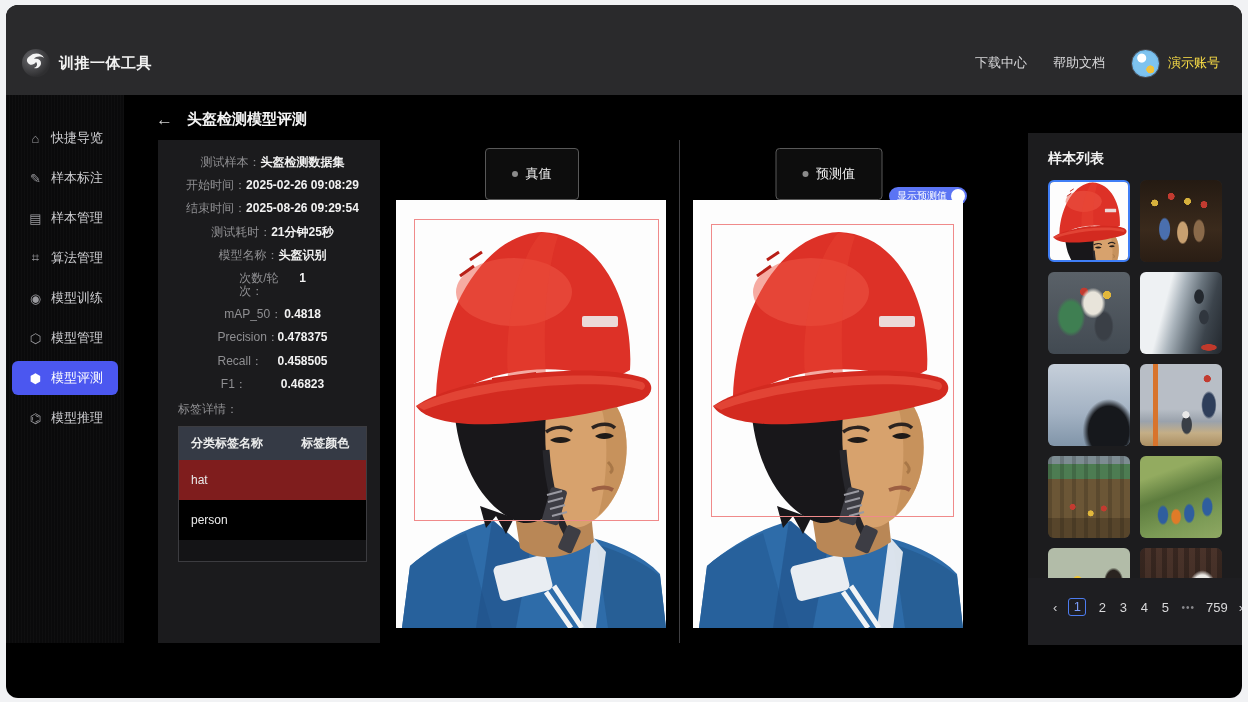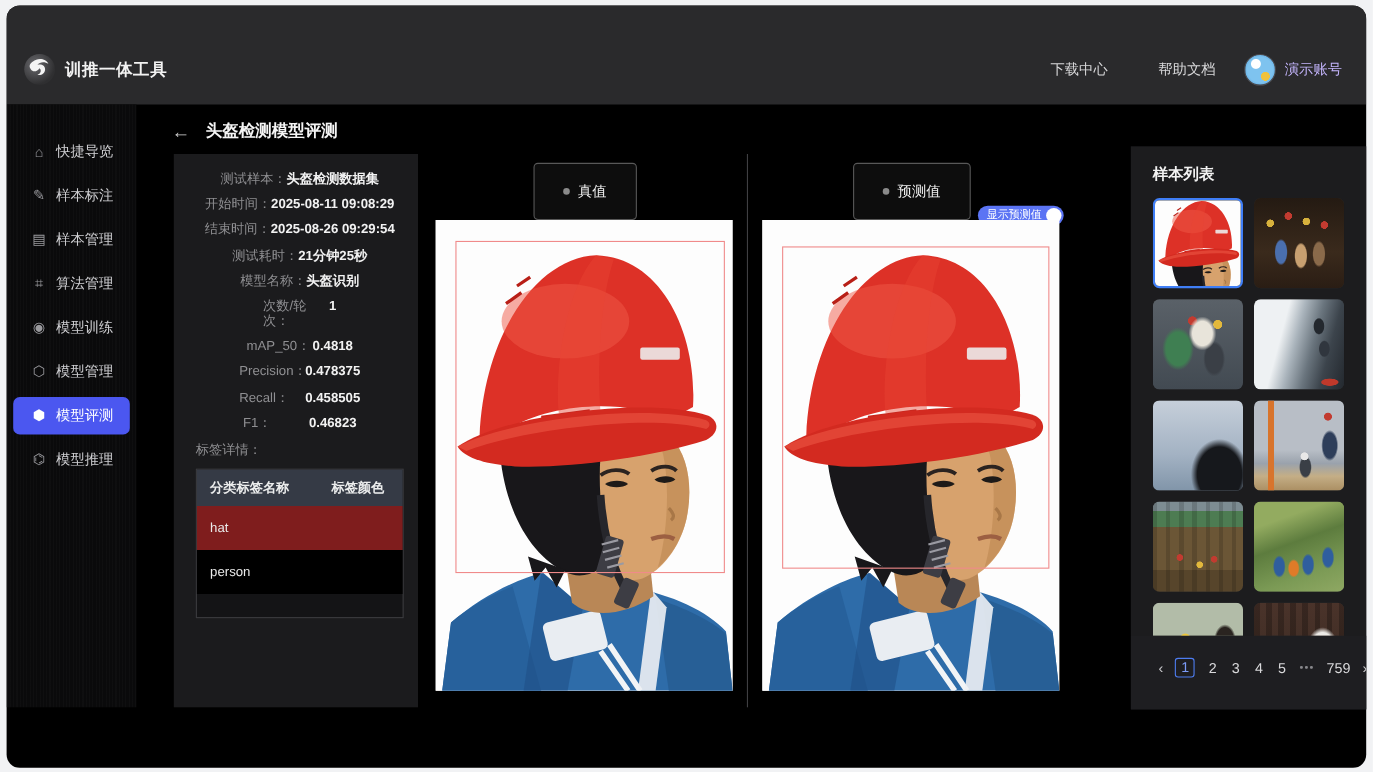--- a/index.html
+++ b/index.html
@@ -7,29 +7,29 @@
   .app{position:absolute;left:6px;top:5px;right:6px;bottom:4px;background:#000;border-radius:12px;overflow:hidden;}
 
   
   .header{position:absolute;left:0;top:0;right:0;height:90px;background:#2a2a2c;display:flex;align-items:center;box-sizing:border-box;padding:26px 22px 0 16px;}
   .logo-wrap{display:flex;align-items:center;gap:9px;}
   .logo{width:28px;height:28px;border-radius:50%;background:radial-gradient(circle at 35% 35%,#6a6a6e,#2f2f31 70%);position:relative;flex:none;}
   .logo svg{position:absolute;inset:0;}
   .app-title{color:#f2f2f2;font-size:15px;font-weight:700;letter-spacing:.5px;}
   .header-spacer{flex:1;}
   .header-right{display:flex;align-items:center;gap:26px;}
-  .header-link{color:#d8d8da;font-size:13px;cursor:pointer;margin-left:20px;}
+  .header-link{color:#d8d8da;font-size:13px;cursor:pointer;}
   .account{display:flex;align-items:center;gap:8px;}
   .avatar{width:27px;height:27px;border-radius:50%;flex:none;
     background:
       radial-gradient(7px 7px at 68% 72%,#f0c23c 0 55%,transparent 60%),
       radial-gradient(9px 9px at 36% 30%,#ffffff 0 45%,transparent 55%),
       radial-gradient(circle at 50% 50%,#7ec3ef 0 60%,#3f8fd6 100%);
     border:1px solid #4a4a4e;}
-  .account-name{color:#c4b5fd;font-size:13px;}
+  .account-name{color:#fde047;font-size:13px;}
 
   
   .sidebar{position:absolute;left:0;top:90px;width:118px;height:548px;background:#0a0a0b;
     background-image:repeating-linear-gradient(90deg,rgba(255,255,255,.018) 0 1px,transparent 1px 3px);
     box-sizing:border-box;padding-top:26px;}
   .side-item{display:flex;align-items:center;gap:8px;height:34px;margin:0 6px 6px 6px;padding-left:16px;border-radius:6px;color:#cfcfd2;font-size:13px;cursor:pointer;}
   .side-item .side-icon{color:#9a9a9e;font-size:13px;width:15px;text-align:center;flex:none;}
   .side-item.active{background:var(--accent,#4b57f0);color:#fff;}
   .side-item.active .side-icon{color:#fff;}
 
@@ -258,21 +258,21 @@
     </div>
 
     <div class="info-panel">
       <div>
           <div class="info-row">
             <span class="lbl">测试样本：</span>
             <span class="val">头盔检测数据集</span>
           </div>
           <div class="info-row">
             <span class="lbl">开始时间：</span>
-            <span class="val">2025-08-11 09:08:29</span>
+            <span class="val">2025-02-26 09:08:29</span>
           </div>
           <div class="info-row">
             <span class="lbl">结束时间：</span>
             <span class="val">2025-08-26 09:29:54</span>
           </div>
           <div class="info-row">
             <span class="lbl">测试耗时：</span>
             <span class="val">21分钟25秒</span>
           </div>
           <div class="info-row">

